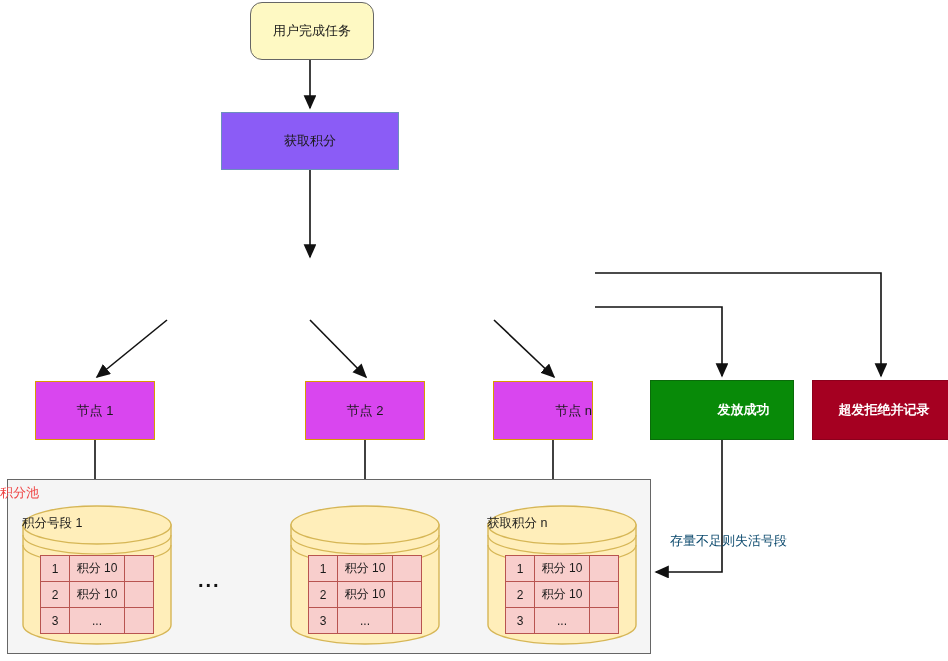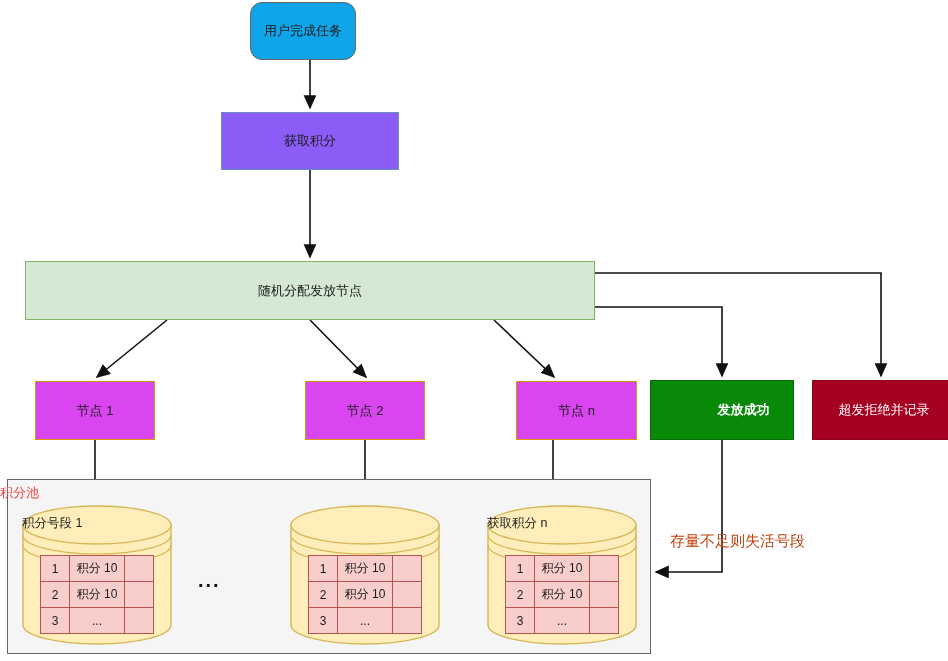--- a/index.html
+++ b/index.html
@@ -8,55 +8,55 @@
     background:#ffffff;
     font-family:"Liberation Sans","DejaVu Sans",sans-serif;
     overflow:hidden;
   }
   #stage{position:relative;width:948px;height:661px;}
   svg.edges{position:absolute;left:0;top:0;width:948px;height:661px;pointer-events:none;}
   .node{position:absolute;box-sizing:border-box;display:flex;align-items:center;justify-content:center;text-align:center;}
   .lbl{font-size:13px;line-height:1.2;white-space:nowrap;}
 
   
-  .n-start{left:250px;top:2px;width:106px;height:58px;background:#0ea5e9;border:1.6px solid #666666;border-radius:12px;color:#1a1a1a;}
+  .n-start{left:250px;top:2px;width:124px;height:58px;background:#fef9c3;border:1.6px solid #666666;border-radius:12px;color:#1a1a1a;}
   
   .n-get{left:221px;top:112px;width:178px;height:58px;background:#8b5cf6;border:1.3px solid #6c8ebf;color:#1a1a1a;}
   
   .n-dispatch{left:25px;top:261px;width:570px;height:59px;background:#d5e8d4;border:1.5px solid #82b366;color:#1a1a1a;}
   
   .n-node{background:#d946ef;border:1.5px solid #d79b00;color:#1a1a1a;height:59px;width:120px;top:381px;}
   .n-node1{left:35px;}
   .n-node2{left:305px;}
-  .n-noden{left:516px;width:121px;}
+  .n-noden{left:493px;width:100px;justify-content:flex-end;}
   
   .n-ok{left:650px;top:380px;width:144px;height:60px;background:#088a08;border:1px solid #0a6b0a;color:#ffffff;padding-left:43px;}
   .n-ok .lbl{font-weight:bold;}
   .n-reject{left:812px;top:380px;width:144px;height:60px;background:#a50021;border:1px solid #8c001c;color:#ffffff;}
-  .n-reject .lbl{font-weight:normal;}
+  .n-reject .lbl{font-weight:bold;}
 
   
   .pool{position:absolute;left:7px;top:479px;width:644px;height:175px;background:#f5f5f5;border:1.4px solid #666666;box-sizing:border-box;}
   .pool-title{position:absolute;left:0;top:484px;font-size:13px;color:#ef4444;}
 
   
   .cyl{position:absolute;top:505px;width:150px;height:140px;}
   .cyl1{left:22px;}
   .cyl2{left:290px;}
   .cyln{left:487px;}
   .cyl svg{position:absolute;left:0;top:0;}
   .cyl-title{position:absolute;left:0;top:10px;width:100%;font-size:12.5px;color:#1a1a1a;}
   .cyl-table{position:absolute;left:18px;top:50px;border-collapse:collapse;}
   .cyl-table td{border:1px solid #b85450;background:#f8cecc;font-size:12px;color:#1a1a1a;height:25px;text-align:center;padding:0;}
   .cyl-table td.c-idx{width:28px;}
   .cyl-table td.c-val{width:54px;}
   .cyl-table td.c-pad{width:28px;}
 
   .dots{position:absolute;left:198px;top:569px;font-size:20px;font-weight:bold;color:#111111;letter-spacing:2px;}
-  .edge-label{position:absolute;font-size:15px;color:#c2410c;white-space:nowrap;}
+  .edge-label{position:absolute;font-size:13px;color:#0c4a6e;white-space:nowrap;}
   .lbl-deactivate{left:670px;top:532px;}
 </style>
 </head>
 <body>
 
 <div id="stage">
 
   <svg class="edges" viewBox="0 0 948 661">
     <defs>
       <marker id="arrow" markerWidth="10" markerHeight="10" refX="8" refY="4" orient="auto" markerUnits="strokeWidth">
@@ -90,23 +90,20 @@
   </svg>
 
   <div class="node n-start">
     <span class="lbl">用户完成任务</span>
   </div>
 
   <div class="node n-get">
     <span class="lbl">获取积分</span>
   </div>
 
-  <div class="node n-dispatch">
-    <span class="lbl">随机分配发放节点</span>
-  </div>
 
   <div class="node n-node n-node1">
     <span class="lbl">节点 1</span>
   </div>
   <div class="node n-node n-node2">
     <span class="lbl">节点 2</span>
   </div>
   <div class="node n-node n-noden">
     <span class="lbl">节点 n</span>
   </div>

